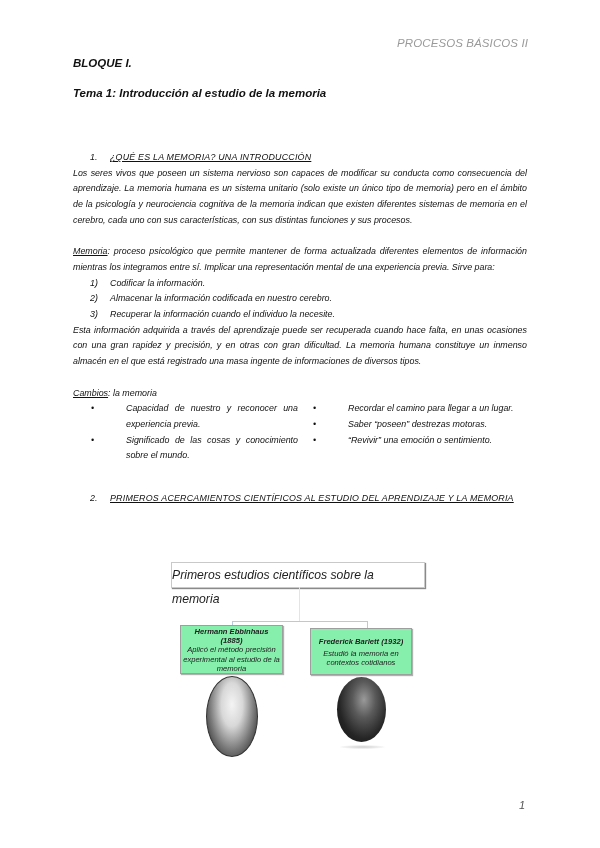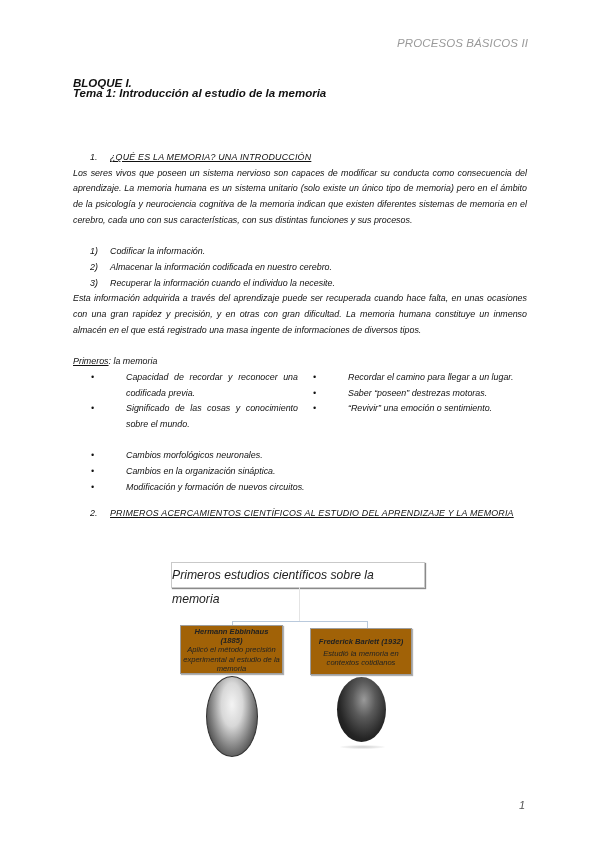--- a/index.html
+++ b/index.html
@@ -1,20 +1,20 @@
 <!DOCTYPE html>
 <html><head>
 <meta charset="utf-8">
 <style>
   html, body { margin: 0; padding: 0; background: #ffffff; }
   body { width: 600px; height: 848px; position: relative; overflow: hidden;
          font-family: "Liberation Sans", sans-serif; color: #111; }
   .abs { position: absolute; font-style: italic; }
   .header { top: 37px; right: 72px; font-size: 11.5px; color: #9a9a9a; letter-spacing: 0.1px; }
-  .bloque { top: 77px; left: 73px; font-size: 11.5px; font-weight: bold; }
+  .bloque { top: 57px; left: 73px; font-size: 11.5px; font-weight: bold; }
   .tema { top: 87px; left: 73px; font-size: 11.5px; font-weight: bold; }
   .para { left: 73px; width: 454px; font-size: 8.9px; line-height: 15.7px; text-align: justify; }
   .sec-head { font-size: 8.9px; line-height: 15.7px; }
   .sec-head .num { display: inline-block; width: 20px; }
   .sec-head .t { text-decoration: underline; letter-spacing: 0.2px; }
   .u { text-decoration: underline; }
   ol.numlist { list-style: none; margin: 0; padding: 0 0 0 17px; }
   ol.numlist li { display: flex; }
   ol.numlist .n { width: 20px; }
   ul.bul { list-style: none; margin: 0; padding: 0; }
@@ -26,21 +26,21 @@
   .col2 { margin-left: 13px; }
   .col2 ul.bul li { padding-left: 37px; }
   .col2 ul.bul li::before { left: 2px; }
   
   .d-title { top: 562px; left: 171px; width: 252px; height: 24px; border: 1px solid #c9c9c9;
              box-shadow: 1px 1px 1px #8a8a8a; font-size: 12.2px; line-height: 24px; text-align: left; color: #222; }
   .d-vline { top: 587px; left: 299px; width: 1px; height: 35px; background: #e4e4e4; }
   .d-hline { top: 621px; left: 232px; width: 136px; height: 1px; background: #b9c9dc; }
   .d-stub-l { top: 621px; left: 232px; width: 1px; height: 5px; background: #b9c9dc; }
   .d-stub-r { top: 621px; left: 367px; width: 1px; height: 7px; background: #b9c9dc; }
-  .d-box { background: #a16207; border: 1px solid #9e9e9e; box-shadow: 1px 1px 1px #b0b0b0; text-align: center;
+  .d-box { background: #86efac; border: 1px solid #9e9e9e; box-shadow: 1px 1px 1px #b0b0b0; text-align: center;
            font-size: 7.6px; line-height: 9.2px; color: #222; }
   .d-box .nm { font-weight: bold; }
   .d-box-l { top: 625px; left: 180px; width: 101px; height: 46px; padding-top: 1px; }
   .d-box-r { top: 628px; left: 310px; width: 100px; height: 45px; text-align: center; }
   .d-box-r .nm { margin-top: 8px; margin-bottom: 3px; }
   .portrait { border-radius: 50%; }
   .p-l { top: 676px; left: 206px; width: 50px; height: 79px; border: 1.5px solid #333;
          background: radial-gradient(ellipse at 50% 35%, #f4f4f4 0%, #d8d8d8 30%, #7a7a7a 62%, #3a3a3a 85%); }
   .p-r { top: 677px; left: 337px; width: 49px; height: 65px;
          background: radial-gradient(ellipse at 55% 35%, #9a9a9a 0%, #5a5a5a 30%, #252525 65%, #111 100%); }
@@ -54,58 +54,54 @@
 <div class="abs header">PROCESOS BÁSICOS II</div>
 <div class="abs bloque">BLOQUE I.</div>
 <div class="abs tema">Tema 1: Introducción al estudio de la memoria</div>
 
 <div class="abs para" style="top:118px;margin-top:32px;">
   <div class="sec-head" style="padding-left:17px;">
     <span class="num">1.</span><span class="t">¿QUÉ ES LA MEMORIA? UNA INTRODUCCIÓN</span>
   </div>
   <div>Los seres vivos que poseen un sistema nervioso son capaces de modificar su conducta como consecuencia del aprendizaje. La memoria humana es un sistema unitario (solo existe un único tipo de memoria) pero en el ámbito de la psicología y neurociencia cognitiva de la memoria indican que existen diferentes sistemas de memoria en el cerebro, cada uno con sus características, con sus distintas funciones y sus procesos.</div>
   <div style="height:15.7px"></div>
+  <div><span class="u">Memoria</span><span>: proceso psicológico que permite mantener de forma actualizada diferentes elementos de información mientras los integramos entre sí. Implicar una representación mental de una experiencia previa. Sirve para:</span></div>
   <ol class="numlist">
     <li>
         <span class="n">1)</span>
         <span>Codificar la información.</span>
       </li>
     <li>
         <span class="n">2)</span>
         <span>Almacenar la información codificada en nuestro cerebro.</span>
       </li>
     <li>
         <span class="n">3)</span>
         <span>Recuperar la información cuando el individuo la necesite.</span>
       </li>
   </ol>
   <div>Esta información adquirida a través del aprendizaje puede ser recuperada cuando hace falta, en unas ocasiones con una gran rapidez y precisión, y en otras con gran dificultad. La memoria humana constituye un inmenso almacén en el que está registrado una masa ingente de informaciones de diversos tipos.</div>
   <div style="height:15.7px"></div>
-  <div><span class="u">Primeros</span><span>: la memoria</span></div>
+  <div><span class="u">Cambios</span><span>: la memoria</span></div>
   <div class="cols">
     <div class="col1">
       <ul class="bul">
-        <li>Capacidad de recordar y reconocer una codificada previa.</li>
+        <li>Capacidad de nuestro y reconocer una experiencia previa.</li>
         <li>Significado de las cosas y conocimiento sobre el mundo.</li>
       </ul>
     </div>
     <div class="col2">
       <ul class="bul">
         <li>Recordar el camino para llegar a un lugar.</li>
         <li>Saber “poseen” destrezas motoras.</li>
         <li>“Revivir” una emoción o sentimiento.</li>
       </ul>
     </div>
   </div>
   <div style="height:15.7px"></div>
-  <ul class="bul">
-    <li>Cambios morfológicos neuronales.</li>
-    <li>Cambios en la organización sináptica.</li>
-    <li>Modificación y formación de nuevos circuitos.</li>
-  </ul>
   <div style="height:11px"></div>
   <div class="sec-head" style="padding-left:17px;">
     <span class="num">2.</span><span class="t">PRIMEROS ACERCAMIENTOS CIENTÍFICOS AL ESTUDIO DEL APRENDIZAJE Y LA MEMORIA</span>
   </div>
 </div>
 
 <div class="abs d-title">Primeros estudios científicos sobre la memoria</div>
 <div class="abs d-vline"></div>
 <div class="abs d-hline"></div>
 <div class="abs d-stub-l"></div>

